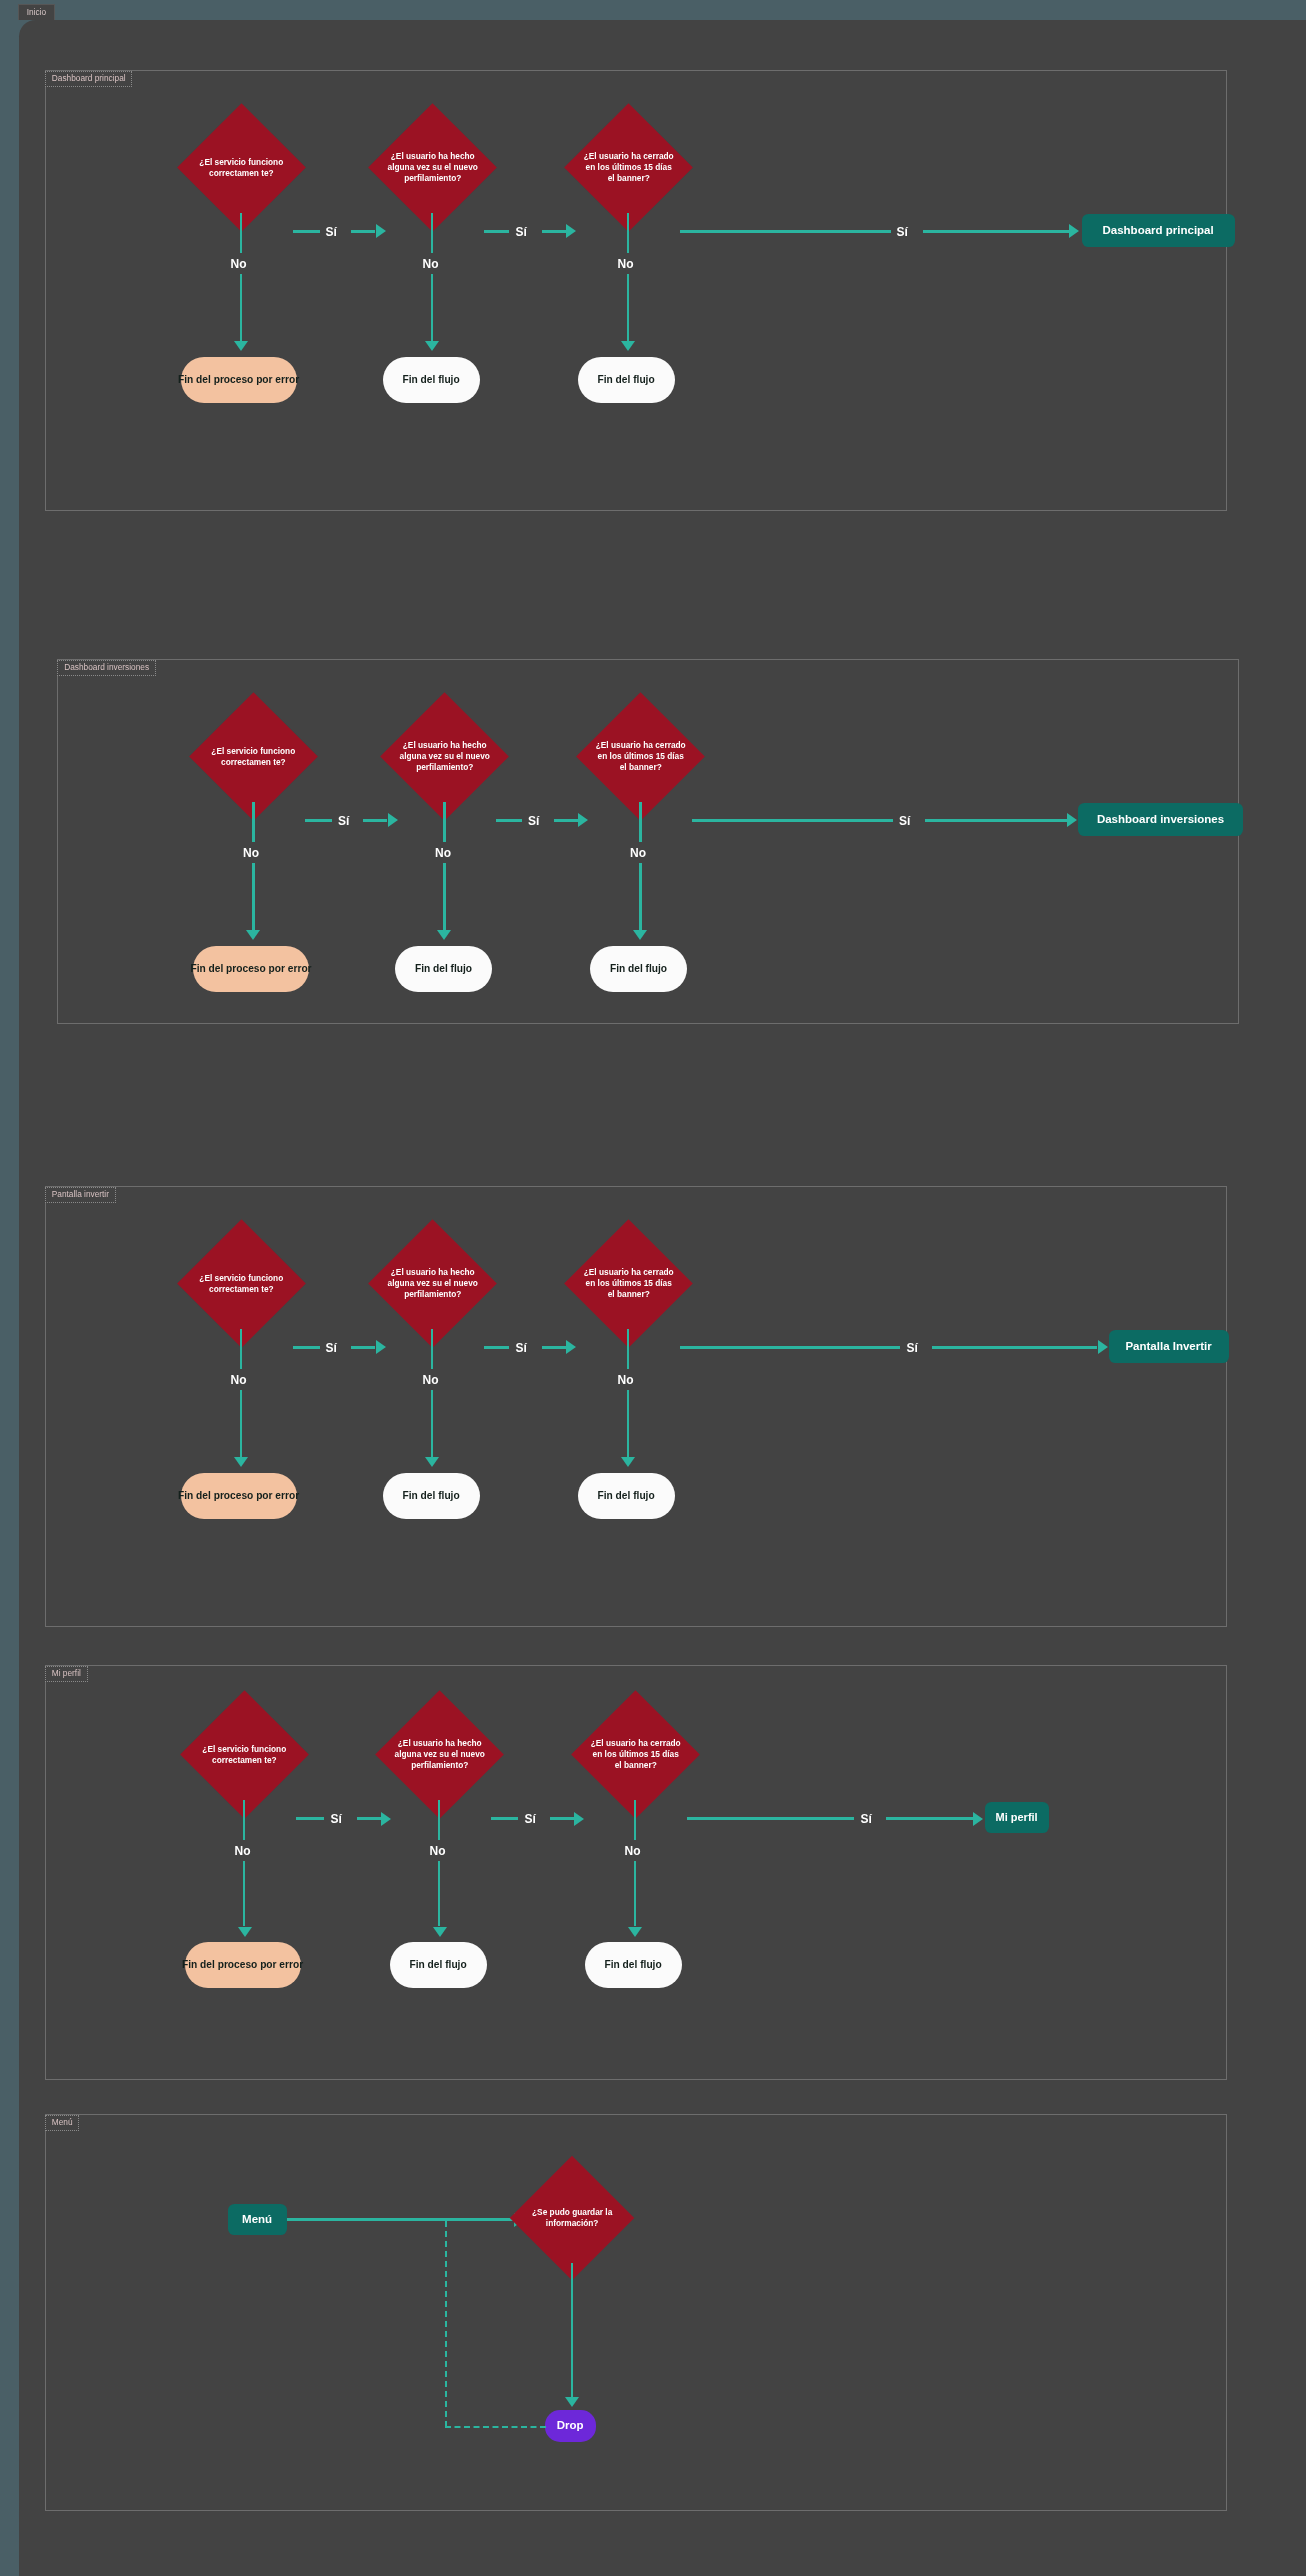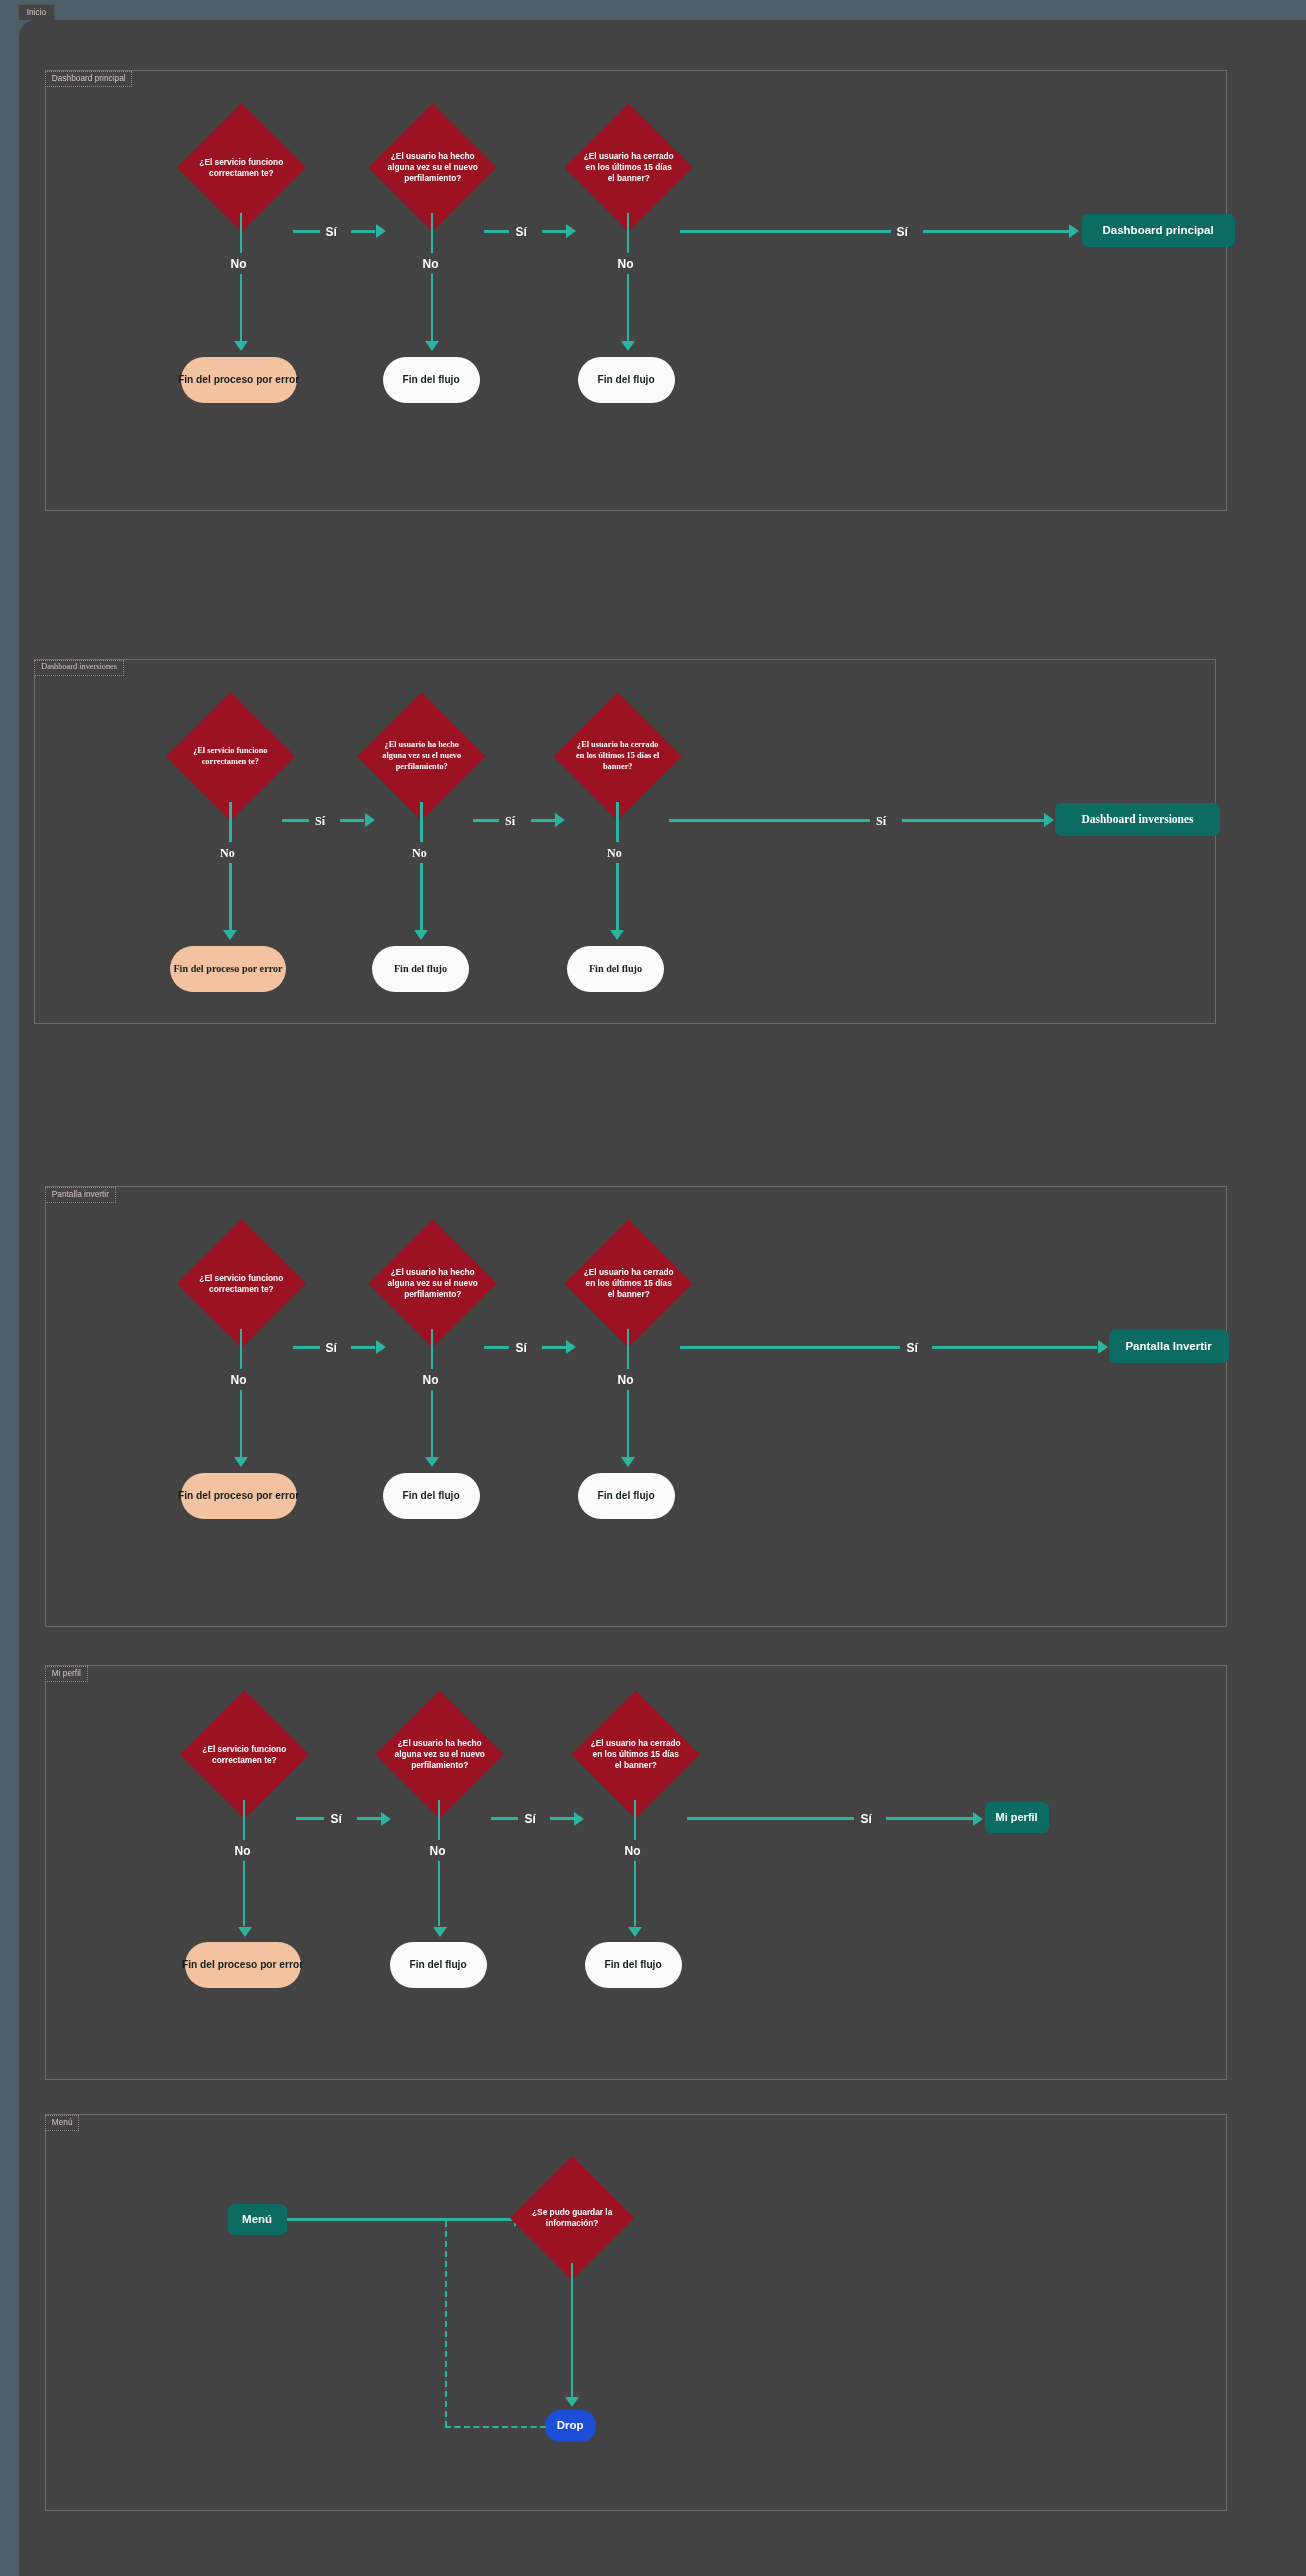--- a/index.html
+++ b/index.html
@@ -113,21 +113,21 @@
     background: #f3c2a0;
     color: #14201c;
     border-radius: 64px;
   }
   .pill-white {
     background: #fbfbfb;
     color: #14201c;
     border-radius: 64px;
   }
   .pill-pink {
-    background: #1d4ed8;
+    background: #6d28d9;
     color: #ffffff;
     border-radius: 15px;
   }
 
   
   .line-h, .line-v {
     position: absolute;
     background: #2bb5a0;
   }
   .line-h { height: 2.6px; }
@@ -236,21 +236,21 @@
         </div>
         <div class="pill pill-white" style="left:337px; top:286px; width:97px; height:46px; font-size:10.2px;">
           <span>Fin del flujo</span>
         </div>
         <div class="pill pill-white" style="left:532px; top:286px; width:97px; height:46px; font-size:10.2px;">
           <span>Fin del flujo</span>
         </div>
       </div>
     </div>
 
-    <div class="panel" style="left:15px; top:639px; width:1182px; height:365px;font-family:Liberation Serif, serif;">
+    <div class="panel" style="left:38px; top:639px; width:1182px; height:365px;">
       <div class="panel-label">Dashboard inversiones</div>
 
       <div class="flow">
         <div class="diamond" style="left:150px; top:51px; width:91px; height:91px;">
           <div class="diamond-text" style="font-size:8.3px;">¿El servicio funciono correctamen te?</div>
         </div>
         <div class="diamond" style="left:341px; top:51px; width:91px; height:91px;">
           <div class="diamond-text" style="font-size:8.3px;">¿El usuario ha hecho alguna vez su el nuevo perfilamiento?</div>
         </div>
         <div class="diamond" style="left:537px; top:51px; width:91px; height:91px;">

